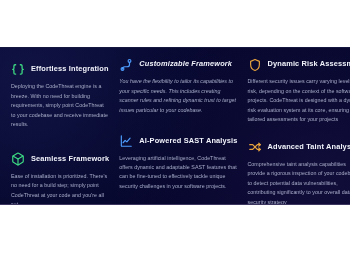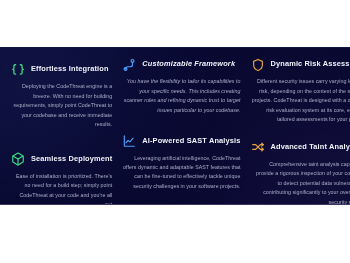--- a/index.html
+++ b/index.html
@@ -12,21 +12,20 @@
     height: 263px;
     overflow: hidden;
     font-family: "Liberation Sans", sans-serif;
     -webkit-font-smoothing: antialiased;
   }
   .page {
     position: relative;
     width: 350px;
     height: 263px;
     background: #ffffff;
-    text-align: right;
   }
   .features-panel {
     position: absolute;
     left: 0;
     top: 47px;
     width: 350px;
     height: 158px;
     background: #05062b;
     background-image:
        radial-gradient(circle at 8% 20%, rgba(18,22,70,0.85) 0%, rgba(5,6,43,0) 55%),
@@ -123,21 +122,21 @@
 
         <div class="card card-2">
           <div class="card-head">
             <span class="icon">
               <svg width="14" height="14" viewBox="0 0 24 24" fill="none" stroke="#3ddc84" stroke-width="2" stroke-linecap="round" stroke-linejoin="round">
                 <path d="M21 16V8a2 2 0 0 0-1-1.73l-7-4a2 2 0 0 0-2 0l-7 4A2 2 0 0 0 3 8v8a2 2 0 0 0 1 1.73l7 4a2 2 0 0 0 2 0l7-4A2 2 0 0 0 21 16z"></path>
                 <path d="M3.3 7 12 12l8.7-5"></path>
                 <path d="M12 22V12"></path>
               </svg>
             </span>
-            <span class="card-title">Seamless Deployment</span>
+            <span class="card-title">Seamless Framework</span>
           </div>
           <p class="card-body">Ease of installation is prioritized. There's no need for a build step; simply point CodeThreat at your code and you're all set</p>
         </div>
 
       </div>
 
       <div class="col col-2">
 
         <div class="card card-1">
           <div class="card-head">

